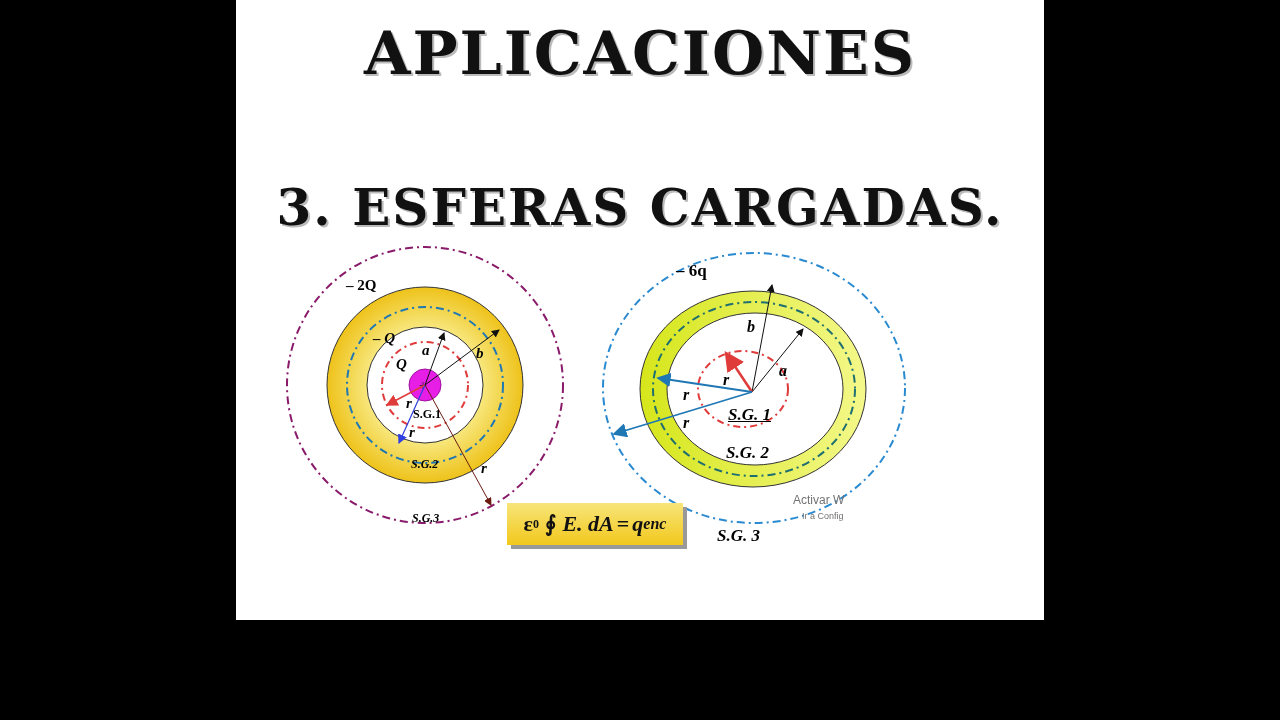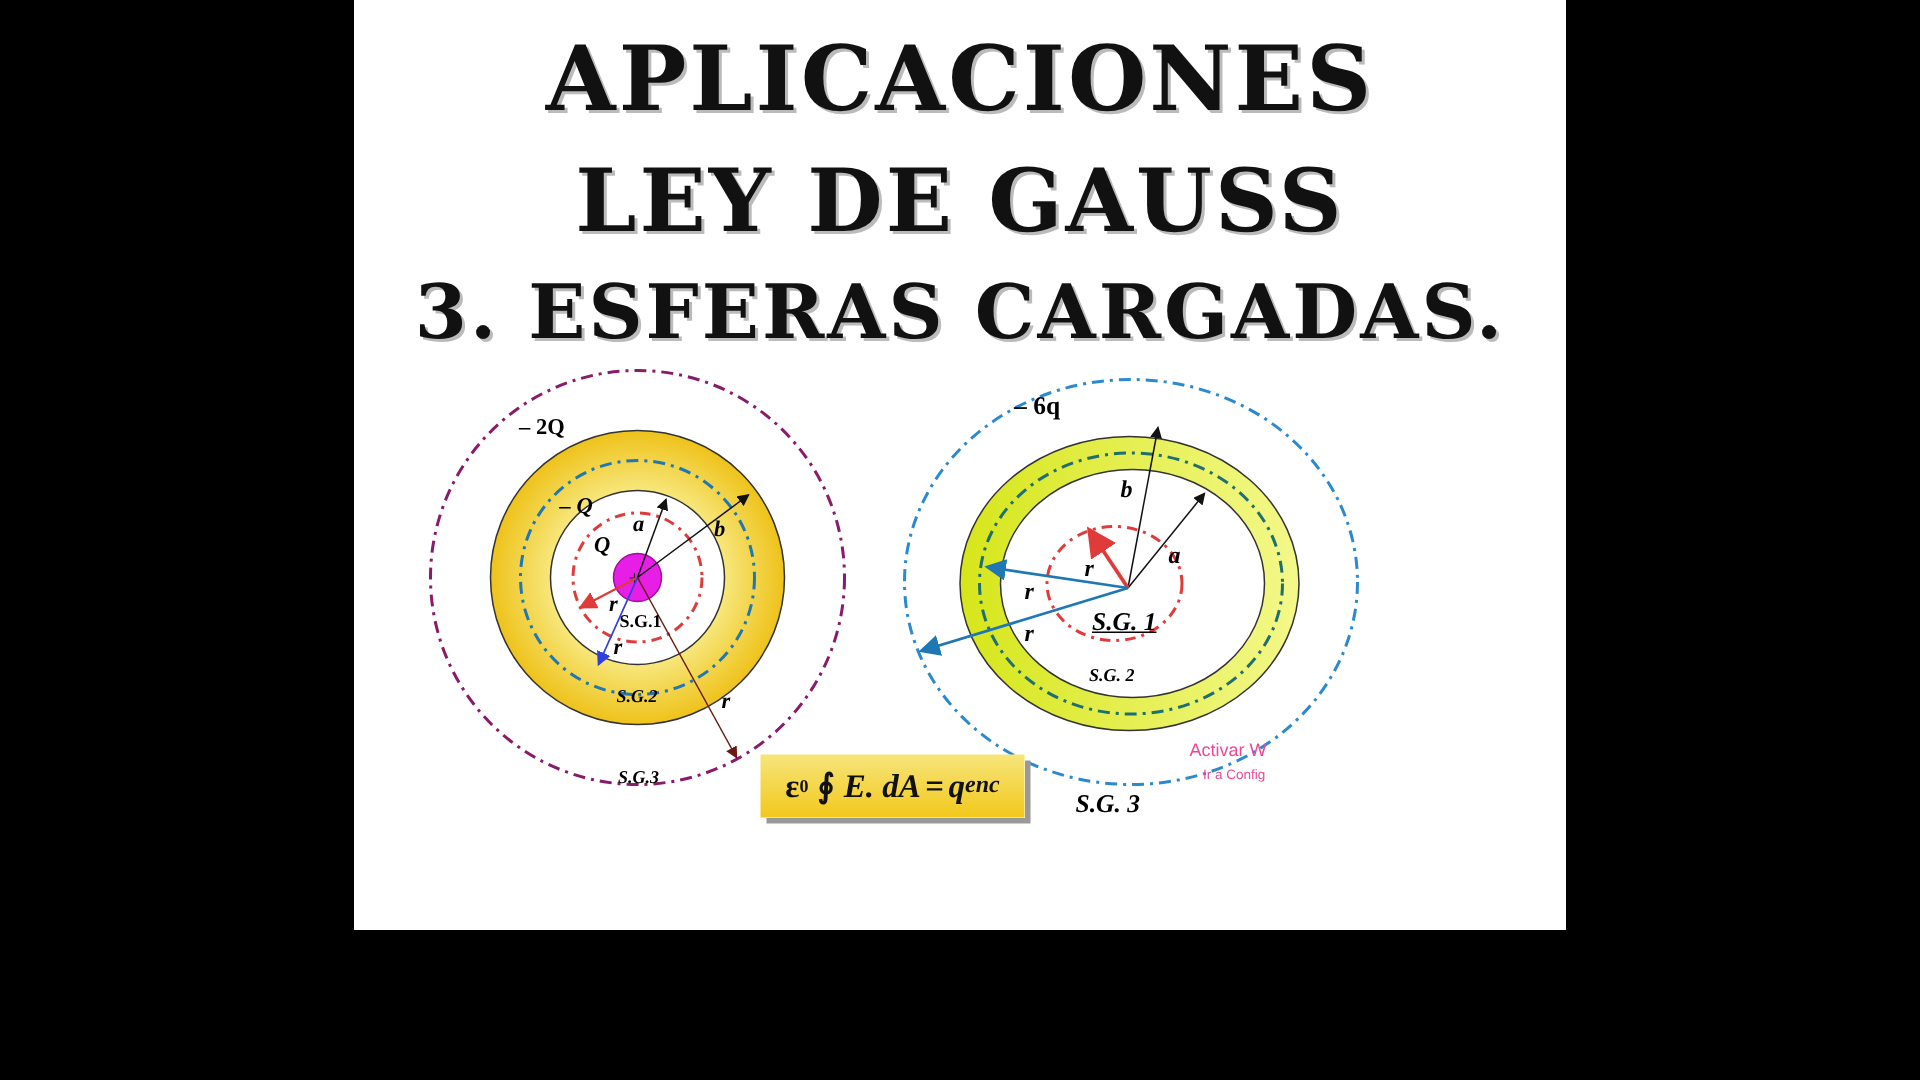--- a/index.html
+++ b/index.html
@@ -8,28 +8,27 @@
   .title { position:absolute; left:0; width:100%; text-align:center; font-family:"DejaVu Serif", serif; font-weight:bold; color:#111;
            text-shadow: 2px 2px 0 #bbb; letter-spacing:2px; }
   .t1 { top:18px; font-size:60px; }
   .t2 { top:100px; font-size:58px; }
   .t3 { top:178px; font-size:50px; }
   svg { position:absolute; left:0; top:0; }
   .formula { position:absolute; left:271px; top:503px; width:176px; height:42px;
              background:linear-gradient(#f7e57a, #f2c81c); box-shadow:4px 4px 0 #999;
              font-family:"Liberation Serif", serif; font-style:italic; font-weight:bold; font-size:22px;
              display:flex; align-items:center; justify-content:center; color:#111; }
-  .wm { position:absolute; font-family:"Liberation Sans", sans-serif; color:#ec4899; }
+  .wm { position:absolute; font-family:"Liberation Sans", sans-serif; color:#737373; }
 </style>
 </head>
 <body>
 
 <div class="page">
   <div class="title t1">APLICACIONES</div>
-  <div class="title t2">LEY DE GAUSS</div>
   <div class="title t3">3. ESFERAS CARGADAS.</div>
 
   <svg width="808" height="720" viewBox="0 0 808 720">
     <defs>
       <marker id="ahK" markerWidth="8" markerHeight="8" refX="7" refY="4" orient="auto">
           <path d="M0,0 L8,4 L0,8 z" fill="#111"></path>
         </marker>
       <marker id="ahR" markerWidth="8" markerHeight="8" refX="7" refY="4" orient="auto">
           <path d="M0,0 L8,4 L0,8 z" fill="#e03b3b"></path>
         </marker>
@@ -93,21 +92,21 @@
   <div style="position:absolute;left:175px;top:457px;font-size:12px;font-weight:bold;font-style:italic;">S.G.2</div>
   <div style="position:absolute;left:176px;top:511px;font-size:12px;font-weight:bold;font-style:italic;">S.G.3</div>
 
   <div style="position:absolute;left:440px;top:261px;font-size:17px;font-weight:bold;">– 6q</div>
   <div style="position:absolute;left:511px;top:318px;font-size:16px;font-weight:bold;font-style:italic;">b</div>
   <div style="position:absolute;left:543px;top:362px;font-size:16px;font-weight:bold;font-style:italic;">a</div>
   <div style="position:absolute;left:487px;top:371px;font-size:16px;font-weight:bold;font-style:italic;">r</div>
   <div style="position:absolute;left:447px;top:386px;font-size:16px;font-weight:bold;font-style:italic;">r</div>
   <div style="position:absolute;left:447px;top:414px;font-size:16px;font-weight:bold;font-style:italic;">r</div>
   <div style="position:absolute;left:492px;top:405px;font-size:17px;font-weight:bold;font-style:italic;text-decoration:underline;">S.G. 1</div>
-  <div style="position:absolute;left:490px;top:443px;font-size:12px;font-weight:bold;font-style:italic;">S.G. 2</div>
+  <div style="position:absolute;left:490px;top:443px;font-size:17px;font-weight:bold;font-style:italic;">S.G. 2</div>
   <div style="position:absolute;left:481px;top:526px;font-size:17px;font-weight:bold;font-style:italic;">S.G. 3</div>
 
   <div class="formula">
     <span style="font-style:normal;">ε</span>
       <sub style="font-size:12px;font-style:normal;">0</sub>
     <span style="margin:0 6px;font-style:normal;">∮</span>
     <span>E. dA</span>
     <span style="margin:0 3px;font-style:normal;">=</span>
     <span>q</span>
       <sub style="font-size:16px;">enc</sub>

